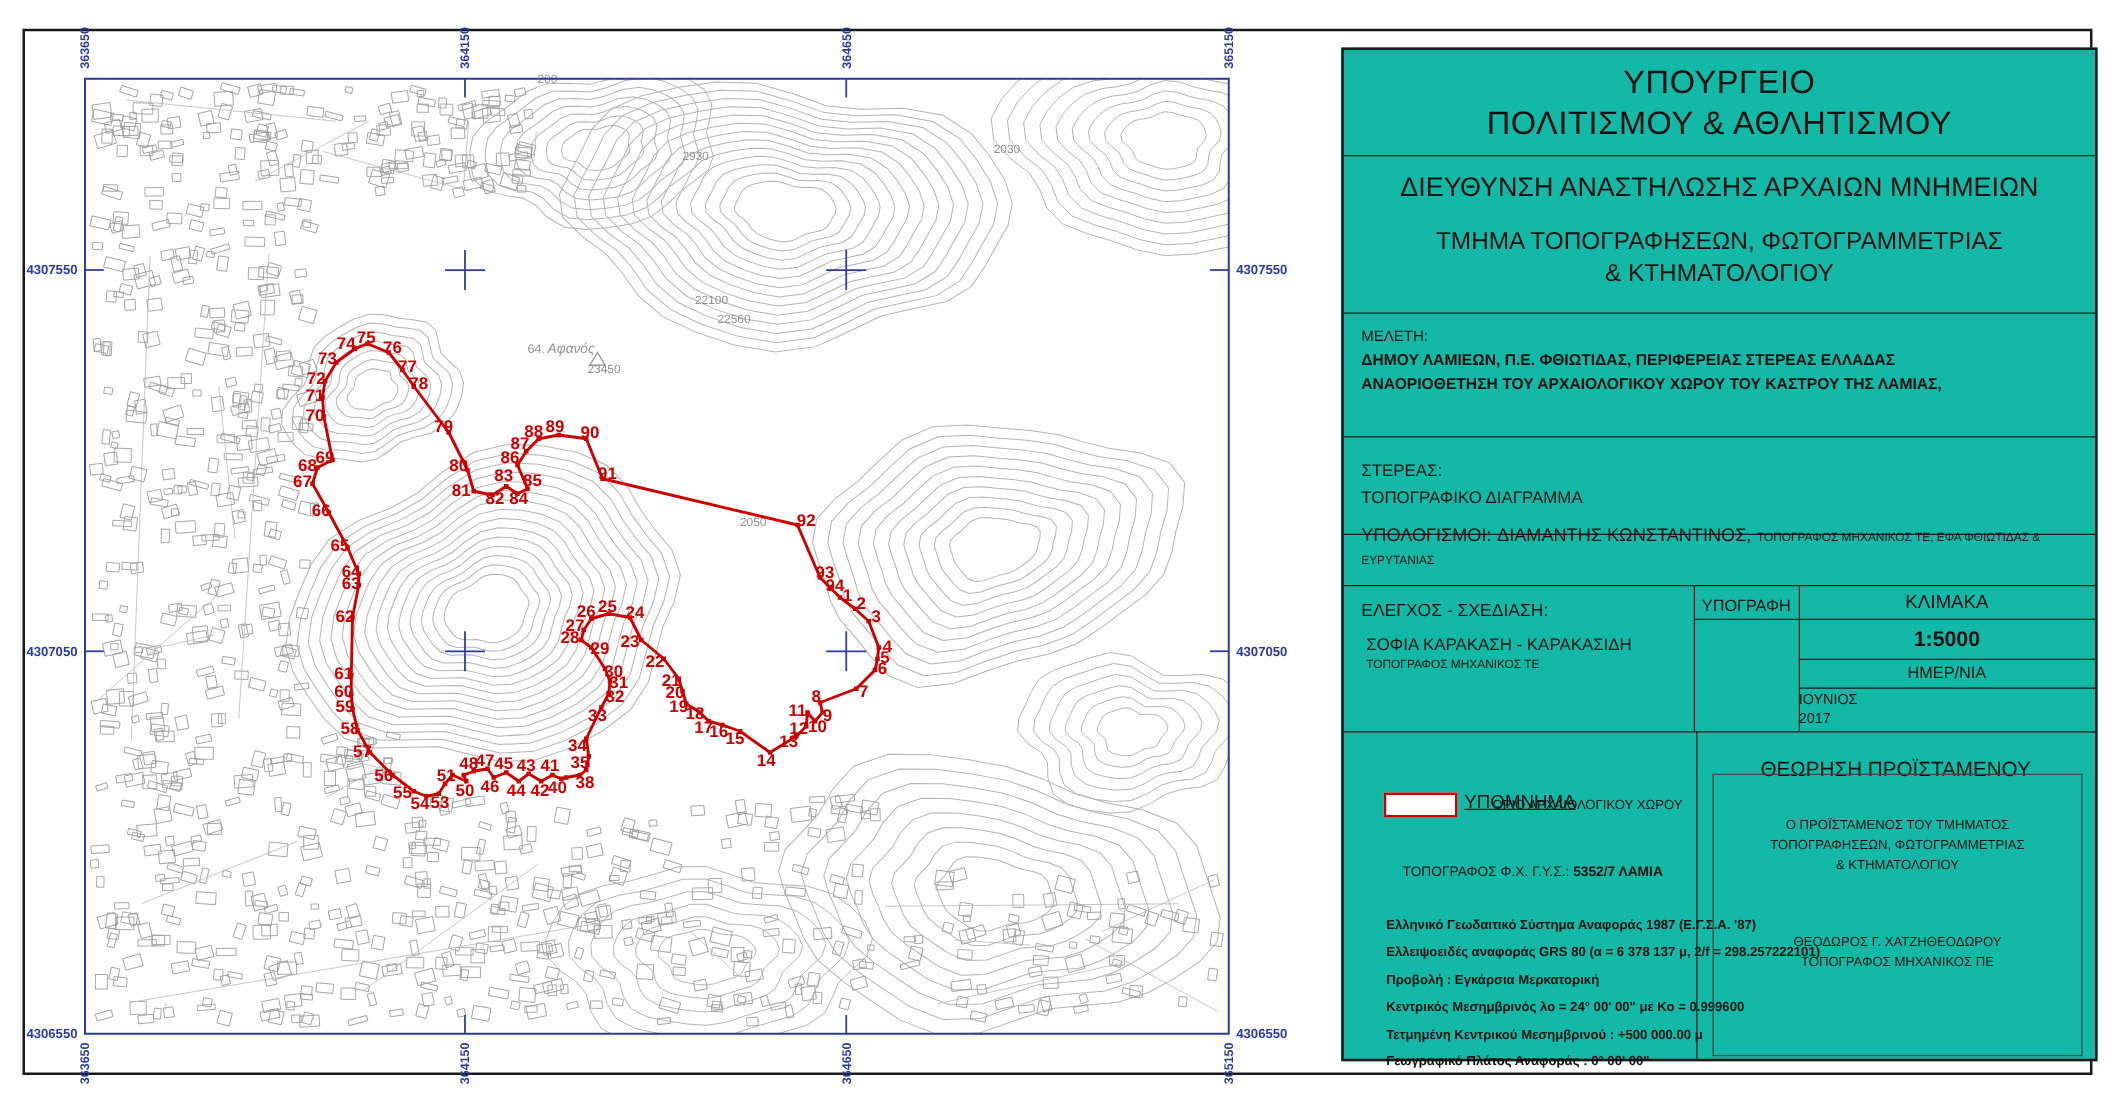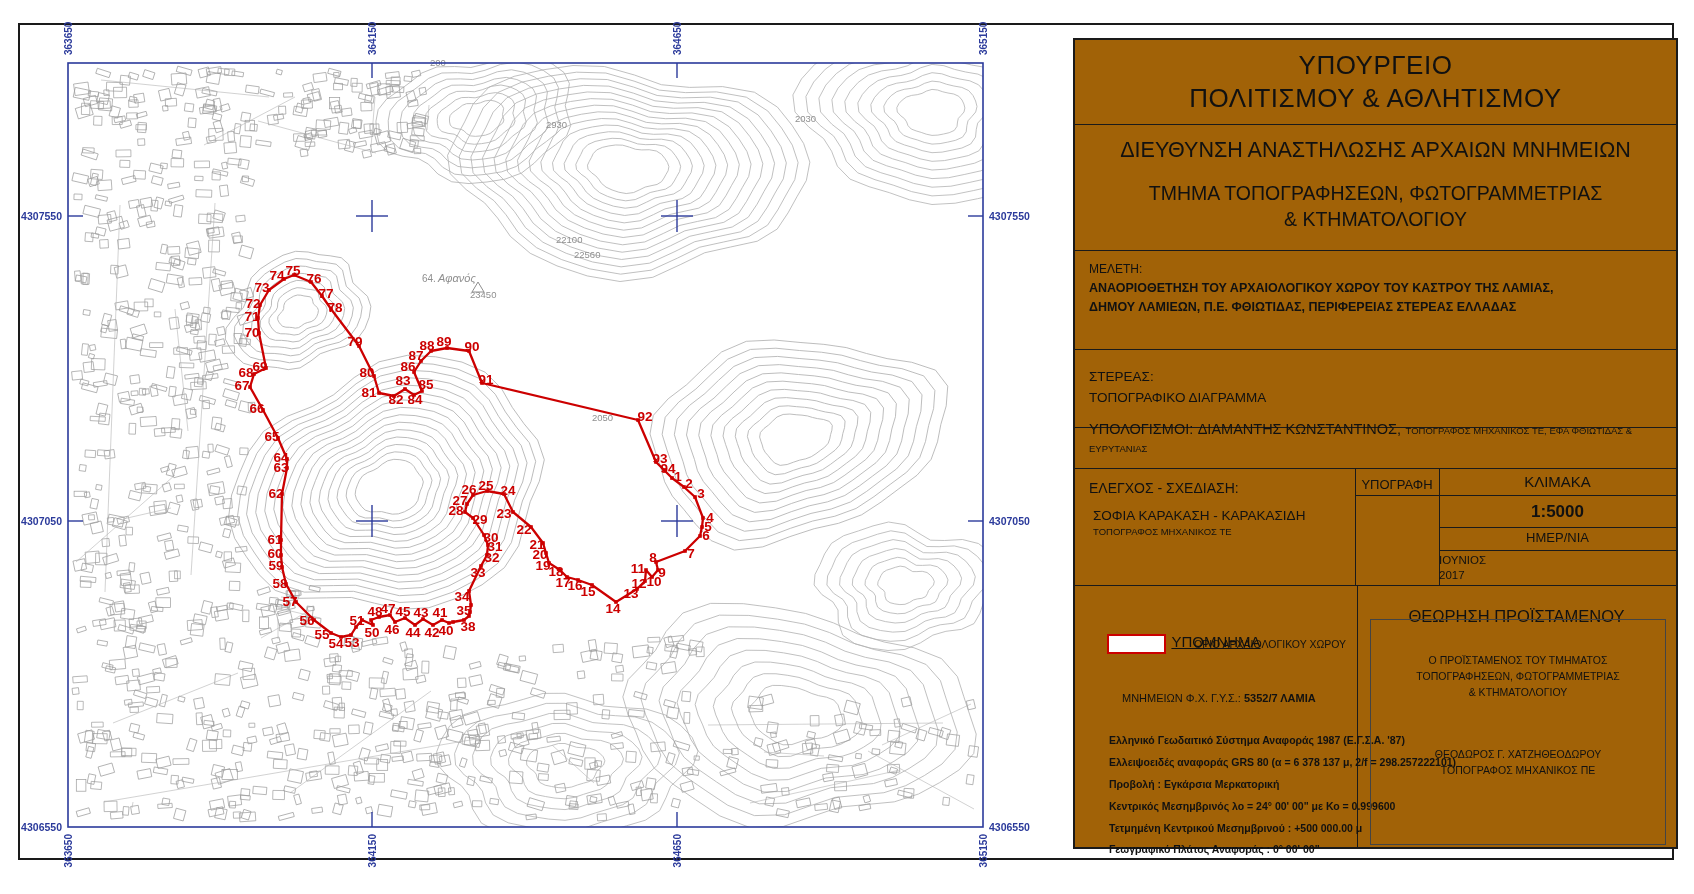--- a/index.html
+++ b/index.html
@@ -4,21 +4,21 @@
 <style>
   html,body{margin:0;padding:0;background:#ffffff;}
   .page{position:relative;width:1694px;height:894px;background:#fff;
         font-family:"Liberation Sans", sans-serif;color:#111;overflow:hidden;}
   .outer-border{position:absolute;left:18px;top:23px;width:1652px;height:833px;
         border:2px solid #1a1a1a;}
   #map-svg{position:absolute;left:0;top:0;}
   #map-svg text{font-family:"Liberation Sans", sans-serif;}
   
   .tb{position:absolute;left:1073px;top:38px;width:601px;height:807px;
-      border:2px solid #1a1a1a;background:#a16207;}
+      border:2px solid #1a1a1a;background:#14b8a6;}
   .tb .hline{position:absolute;left:0;width:100%;height:0;border-top:1.5px solid #1a1a1a;}
   .tb .vline{position:absolute;width:0;border-left:1.5px solid #1a1a1a;}
   .cell-text{position:absolute;}
   .ministry{width:100%;text-align:center;font-size:26px;letter-spacing:.5px;line-height:33px;}
   .directorate{width:100%;text-align:center;font-size:21.5px;}
   .department{width:100%;text-align:center;font-size:19.5px;line-height:26px;}
   .lbl{font-size:12px;}
   .study-bold{font-size:12.5px;font-weight:bold;line-height:19px;}
   .drawing{font-size:13.5px;line-height:21px;}
   .comp-main{font-size:14.5px;}
@@ -1295,22 +1295,22 @@
       <div>ΠΟΛΙΤΙΣΜΟΥ &amp; ΑΘΛΗΤΙΣΜΟΥ</div>
     </div>
     <div class="cell-text directorate" style="top:98px">ΔΙΕΥΘΥΝΣΗ ΑΝΑΣΤΗΛΩΣΗΣ ΑΡΧΑΙΩΝ ΜΝΗΜΕΙΩΝ</div>
     <div class="cell-text department" style="top:140px">
       <div>ΤΜΗΜΑ ΤΟΠΟΓΡΑΦΗΣΕΩΝ, ΦΩΤΟΓΡΑΜΜΕΤΡΙΑΣ</div>
       <div>&amp; ΚΤΗΜΑΤΟΛΟΓΙΟΥ</div>
     </div>
 
     <div class="cell-text lbl" style="left:14px;top:222px">ΜΕΛΕΤΗ:</div>
     <div class="cell-text study-bold" style="left:14px;top:239px">
+      <div>ΔΗΜΟΥ ΛΑΜΙΕΩΝ, Π.Ε. ΦΘΙΩΤΙΔΑΣ, ΠΕΡΙΦΕΡΕΙΑΣ ΣΤΕΡΕΑΣ ΕΛΛΑΔΑΣ</div>
       <div>ΑΝΑΟΡΙΟΘΕΤΗΣΗ ΤΟΥ ΑΡΧΑΙΟΛΟΓΙΚΟΥ ΧΩΡΟΥ ΤΟΥ ΚΑΣΤΡΟΥ ΤΗΣ ΛΑΜΙΑΣ,</div>
-      <div>ΔΗΜΟΥ ΛΑΜΙΕΩΝ, Π.Ε. ΦΘΙΩΤΙΔΑΣ, ΠΕΡΙΦΕΡΕΙΑΣ ΣΤΕΡΕΑΣ ΕΛΛΑΔΑΣ</div>
     </div>
 
     <div class="cell-text drawing" style="left:14px;top:326px">
       <div>ΣΤΕΡΕΑΣ:</div>
       <div>ΤΟΠΟΓΡΑΦΙΚΟ ΔΙΑΓΡΑΜΜΑ</div>
     </div>
 
     <div class="cell-text" style="left:14px;top:380px">
       <span class="comp-main">ΥΠΟΛΟΓΙΣΜΟΙ:</span>
       <span class="comp-main">ΔΙΑΜΑΝΤΗΣ ΚΩΝΣΤΑΝΤΙΝΟΣ,</span>
@@ -1329,21 +1329,21 @@
     <div class="date-val" style="left:364px;top:513px;width:237px">
       <div>ΙΟΥΝΙΟΣ</div>
       <div>2017</div>
     </div>
 
     <div class="legend-title" style="left:0;top:553px;width:282px">ΥΠΟΜΝΗΜΑ</div>
     <div class="legend-box" style="left:32px;top:594px;width:55px;height:16px"></div>
     <div class="legend-item" style="left:119px;top:598px">ΟΡΙΟ ΑΡΧΑΙΟΛΟΓΙΚΟΥ ΧΩΡΟΥ</div>
 
     <div class="excerpt" style="left:47px;top:652px">
-      <span>ΜΝΗΜΕΙΩΝ Φ.Χ. Γ.Υ.Σ.:</span>
+      <span>ΤΟΠΟΓΡΑΦΟΣ Φ.Χ. Γ.Υ.Σ.:</span>
       <b>5352/7 ΛΑΜΙΑ</b>
     </div>
 
     <div class="geo-line" style="left:34px;top:694px">Ελληνικό Γεωδαιτικό Σύστημα Αναφοράς 1987 (Ε.Γ.Σ.Α. '87)</div>
     <div class="geo-line" style="left:34px;top:716px">Ελλειψοειδές αναφοράς GRS 80 (α = 6 378 137 μ, 2/f = 298.257222101)</div>
     <div class="geo-line" style="left:34px;top:738px">Προβολή : Εγκάρσια Μερκατορική</div>
     <div class="geo-line" style="left:34px;top:760px">Κεντρικός Μεσημβρινός λο = 24° 00' 00" με Κο = 0.999600</div>
     <div class="geo-line" style="left:34px;top:782px">Τετμημένη Κεντρικού Μεσημβρινού : +500 000.00 μ</div>
     <div class="geo-line" style="left:34px;top:803px">Γεωγραφικό Πλάτος Αναφοράς : 0° 00' 00"</div>
 

